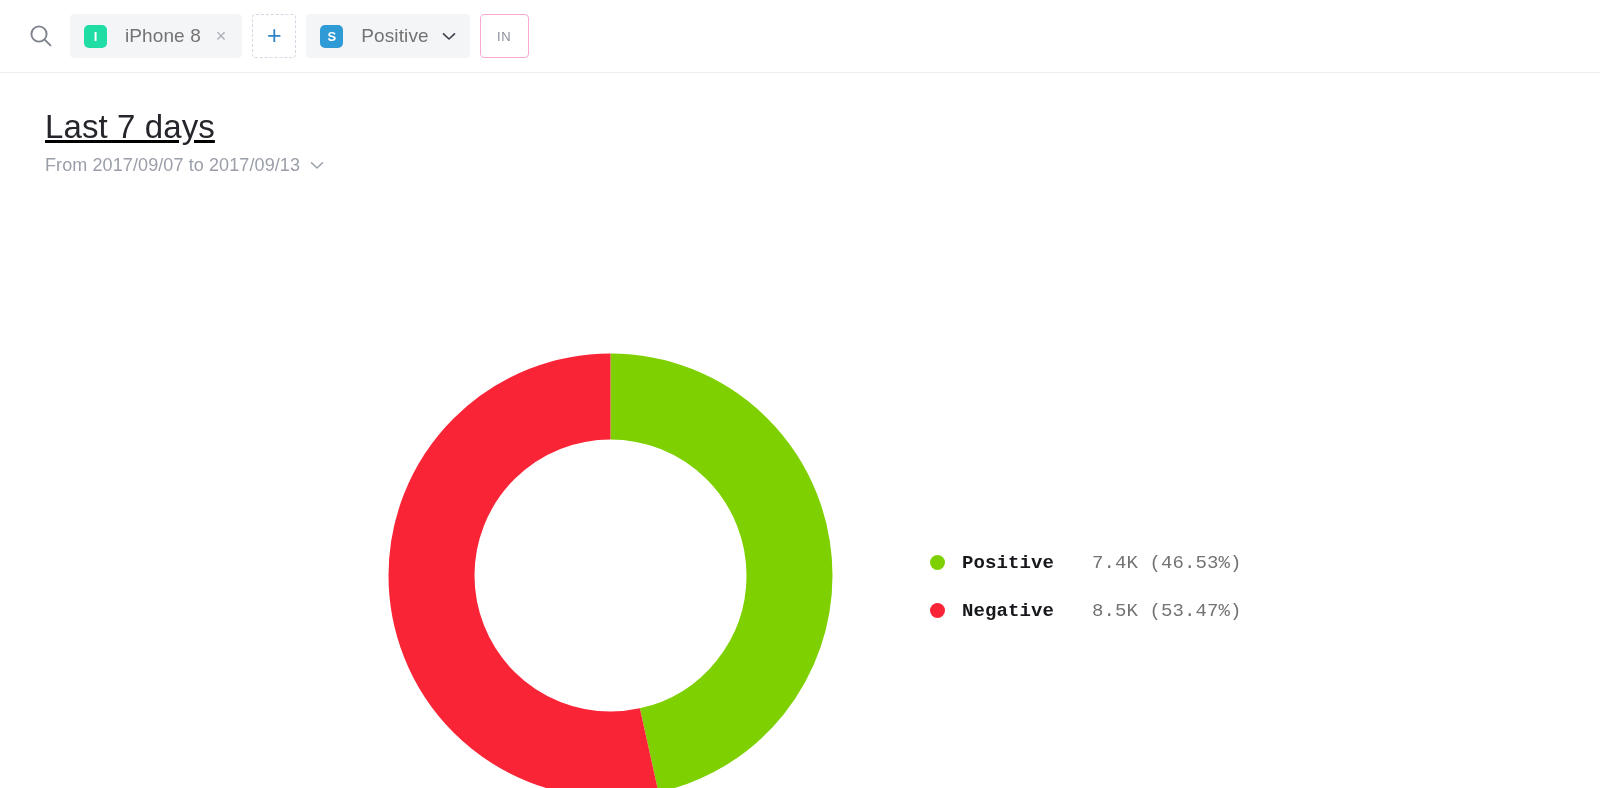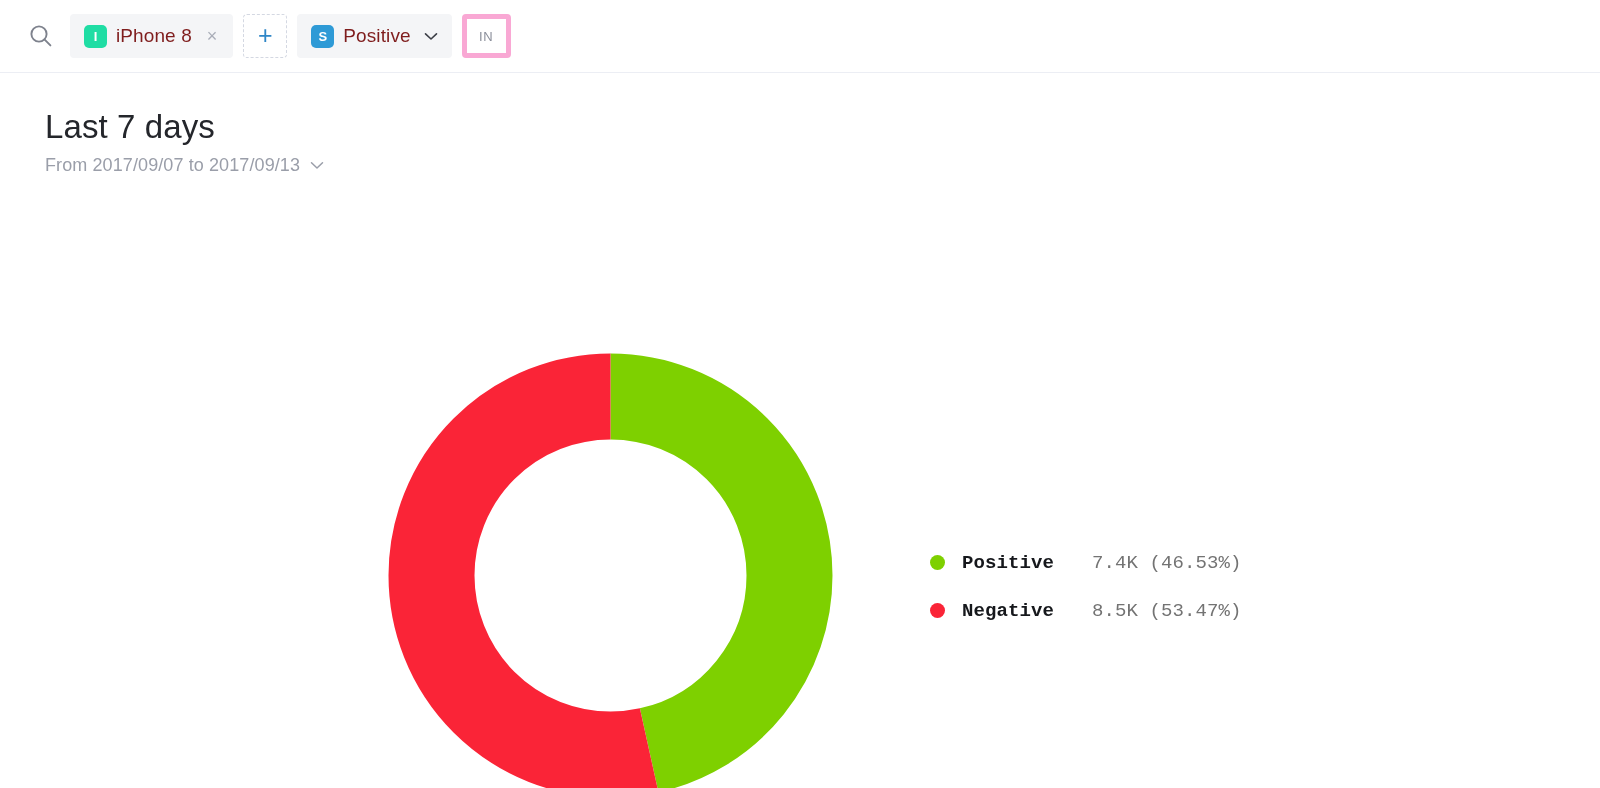--- a/index.html
+++ b/index.html
@@ -57,23 +57,24 @@
     align-items: center;
     justify-content: center;
     color: #ffffff;
     font-size: 13px;
     font-weight: bold;
     line-height: 1;
   }
 
   .chip-label {
     font-size: 19px;
-    color: #7f1d1d;
+    color: #737373;
     white-space: nowrap;
     letter-spacing: .1px;
+    margin-left: 9px;
   }
 
   .chip-x {
     font-size: 18px;
     color: #a9adb8;
     line-height: 1;
     padding: 0 2px 0 6px;
     cursor: pointer;
   }
 
@@ -100,36 +101,37 @@
     font-size: 25px;
     line-height: 1;
     font-weight: 400;
     margin-top: -2px;
   }
 
   .op-box {
     height: 44px;
     min-width: 49px;
     padding: 0 12px;
-    border: 5px solid #f9a8d4;
+    border: 1px solid #f9a8d4;
     border-radius: 4px;
     background: #ffffff;
     display: flex;
     align-items: center;
     justify-content: center;
     font-size: 13px;
     color: #8b8f9b;
     letter-spacing: .6px;
     flex: none;
     cursor: pointer;
   }
 
   
   .heading {
     padding: 35px 16px 0 45px;
+    text-decoration: underline;
   }
   .page-title {
     font-size: 33px;
     font-weight: 400;
     color: #24262b;
     line-height: 1.15;
     letter-spacing: .1px;
   }
   .date-range {
     margin-top: 9px;

